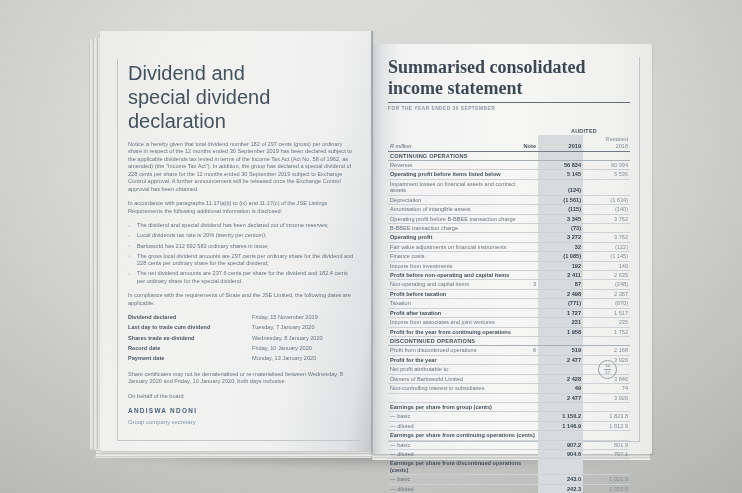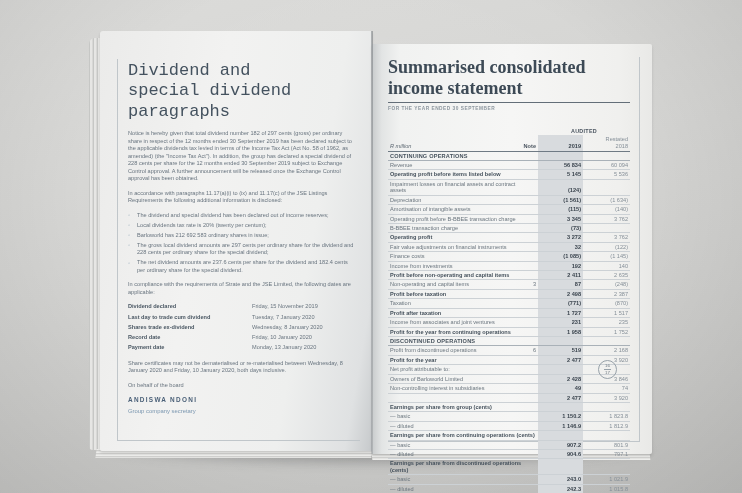--- a/index.html
+++ b/index.html
@@ -25,21 +25,21 @@
     box-shadow:0 2px 3px rgba(0,0,0,.12);}
   .page-right{left:372px;top:44px;width:280px;height:410px;border-radius:0 2px 2px 0;
     background:linear-gradient(90deg,#c8cbcc 0%,#e2e4e4 3.5%,#f1f2f1 10%,#f6f6f5 50%,#f0f0ee 88%,#e9e9e7 100%);
     box-shadow:0 2px 3px rgba(0,0,0,.12);}
   .gutter-line{position:absolute;left:371px;top:31px;width:2px;height:423px;
     background:linear-gradient(180deg,rgba(100,105,110,.45),rgba(100,105,110,.25));}
 
   
   .lp-frame{position:absolute;left:17px;top:28px;width:243px;height:382px;
     border-left:1px solid #c0c6ca;border-bottom:1px solid #c0c6ca;padding-left:10px;box-sizing:border-box;}
-  .lp-title{font-family:Liberation Mono, monospace;font-size:17px;line-height:1.2;color:#44525f;margin:2px 0 8px 0;}
+  .lp-title{font-family:Liberation Sans, sans-serif;font-size:20px;line-height:1.2;color:#44525f;margin:2px 0 8px 0;}
   .lp-body{font-size:5.6px;line-height:1.34;color:#68747f;width:228px;}
   .lp-body p{margin:0 0 7px 0;}
   .lp-bullets{list-style:none;margin:0 0 7px 0;padding:0;}
   .lp-bullets li{position:relative;padding-left:9px;margin:0 0 2.6px 0;}
   .lp-bullets li::before{content:"◦";position:absolute;left:0;top:-0.5px;color:#8aa0b2;font-size:6px;}
   .dates{margin:2px 0 8px 0;}
   .date-row{display:flex;margin:0 0 2.8px 0;}
   .date-row .dl{width:124px;font-weight:bold;color:#4b5864;}
   .date-row .dv{color:#68747f;}
   .behalf{margin:9px 0 11px 0;}
@@ -87,21 +87,21 @@
   <div class="vignette"></div>
   <div class="book-shadow"></div>
   <div class="edge-left"></div>
   <div class="edge-bottom-left"></div>
   <div class="edge-bottom-right"></div>
 
   <div class="page page-left">
     <div class="lp-frame">
       <div class="lp-title">
         <span>Dividend and</span><br>
-        <span>special dividend paragraphs</span>
+        <span>special dividend declaration</span>
       </div>
       <div class="lp-body">
         <p>Notice is hereby given that total dividend number 182 of 297 cents (gross) per ordinary share in respect of the 12 months ended 30 September 2019 has been declared subject to the applicable dividends tax levied in terms of the Income Tax Act (Act No. 58 of 1962, as amended) (the "Income Tax Act"). In addition, the group has declared a special dividend of 228 cents per share for the 12 months ended 30 September 2019 subject to Exchange Control approval. A further announcement will be released once the Exchange Control approval has been obtained.</p>
         <p>In accordance with paragraphs 11.17(a)(i) to (ix) and 11.17(c) of the JSE Listings Requirements the following additional information is disclosed:</p>
         <ul class="lp-bullets">
             <li>The dividend and special dividend has been declared out of income reserves;</li>
             <li>Local dividends tax rate is 20% (twenty per centum);</li>
             <li>Barloworld has 212 692 583 ordinary shares in issue;</li>
             <li>The gross local dividend amounts are 297 cents per ordinary share for the dividend and 228 cents per ordinary share for the special dividend;</li>
             <li>The net dividend amounts are 237.6 cents per share for the dividend and 182.4 cents per ordinary share for the special dividend.</li>

